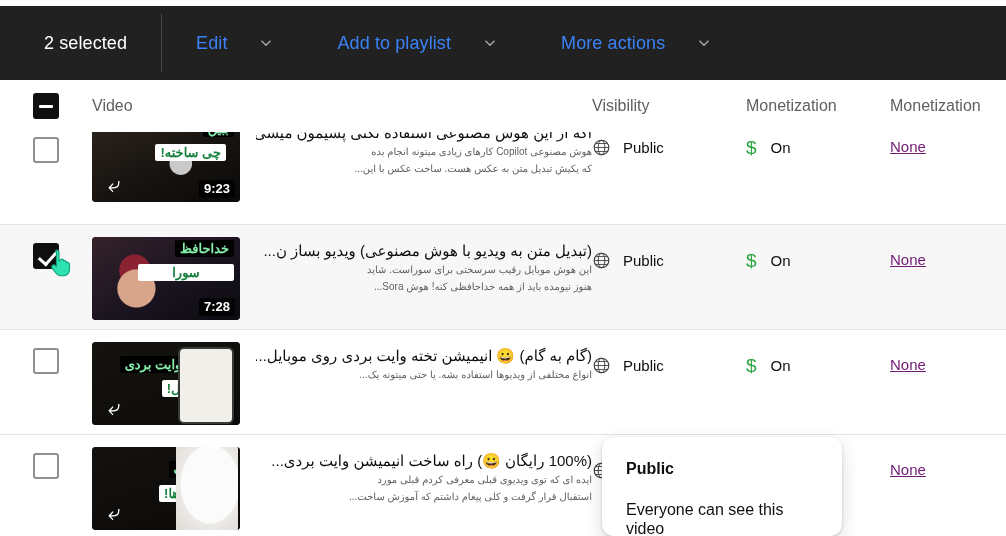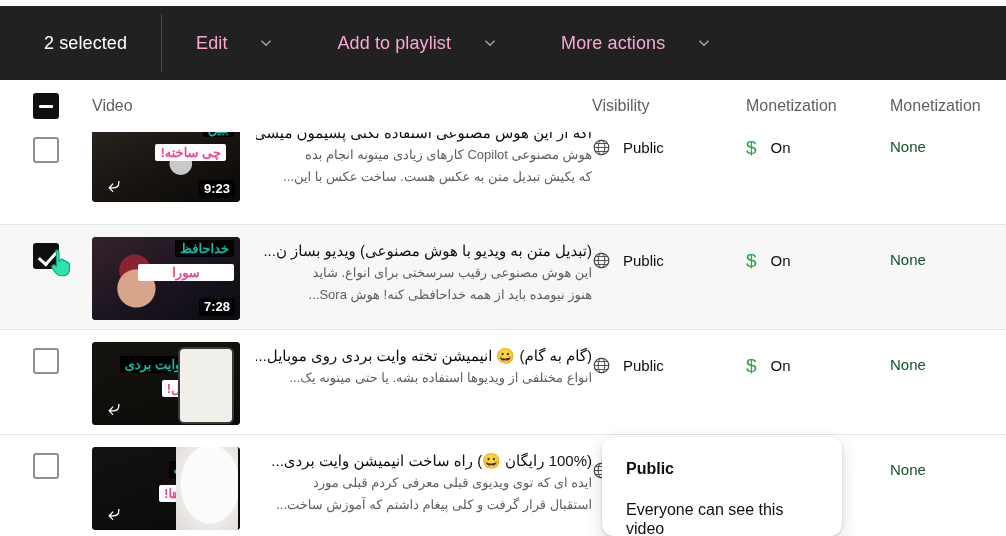--- a/index.html
+++ b/index.html
@@ -21,21 +21,21 @@
   }
   .sel-count{
     color:#ffffff; font-size:18px; padding-left:44px; padding-right:34px;
     white-space:nowrap; letter-spacing:.1px;
   }
   .sel-divider{ width:1px; height:58px; background:#4a4a4a; }
   .tb-btn{
     display:flex; align-items:center; gap:30px; height:74px;
     padding:0 28px 0 34px; cursor:pointer; white-space:nowrap;
   }
-  .tb-btn .lbl{ color:#f9a8d4; font-size:18px; letter-spacing:.1px; }
+  .tb-btn .lbl{ color:#3b82f6; font-size:18px; letter-spacing:.1px; }
   .chev{ width:18px; height:18px; flex:0 0 auto; }
   .chev svg{ display:block; }
 
   
   .table-head{
     position:absolute; left:0; top:80px; width:1006px; height:52px;
     background:#ffffff; display:flex; align-items:center;
   }
   .head-cb-cell{ width:92px; display:flex; justify-content:center; align-items:center; }
   .cb{
@@ -79,26 +79,26 @@
     width:148px; height:83px; border-radius:4px; flex:0 0 auto;
     position:relative; overflow:hidden; background:#101010;
   }
   .row.first .thumb{ height:80px; margin-top:-9px; }
   .thumb .dur{
     position:absolute; right:5px; bottom:4px;
     background:rgba(0,0,0,.78); color:#fff; font-size:13px; font-weight:bold;
     padding:1px 5px; border-radius:3px; line-height:1.25;
   }
   .thumb .tband{
-    position:absolute; right:0; left:auto; color:#14b8a6; font-weight:bold;
+    position:absolute; right:0; left:auto; color:#86efac; font-weight:bold;
     font-size:13px; padding:1px 5px; background:#000; border-radius:2px;
     white-space:nowrap; direction:rtl;
   }
   .thumb .tband2{
-    position:absolute; color:#ec4899; font-weight:bold; font-size:13px;
+    position:absolute; color:#15803d; font-weight:bold; font-size:13px;
     background:#fff; padding:1px 5px; border-radius:2px; white-space:nowrap; direction:rtl;
   }
   .thumb .arrow{
     position:absolute; left:16px; bottom:6px; color:#fff; font-size:22px; line-height:1;
     transform:scaleX(-1);
   }
   .thumb .face{
     position:absolute; inset:0;
     background:
       radial-gradient(circle at 62% 55%, rgba(255,255,255,.10), rgba(0,0,0,0) 60%),
@@ -128,35 +128,35 @@
       linear-gradient(155deg,#2b241d 0%,#171310 55%,#0a0908 100%);
   }
 
   .meta{ flex:1 1 auto; min-width:0; direction:rtl; text-align:right; padding-top:2px; }
   .row.first .meta{ padding-top:0; margin-top:-10px; }
   .v-title{
     color:#0f0f0f; font-size:15px; line-height:1.55; white-space:nowrap;
     overflow:hidden; text-overflow:clip;
   }
   .v-desc{
-    color:#606060; font-size:13px; line-height:1.65; white-space:nowrap;
+    color:#606060; font-size:10px; line-height:1.65; white-space:nowrap;
     overflow:hidden;
   }
 
   .vis-cell{ width:154px; display:flex; align-items:center; gap:12px; padding-top:14px; }
   .row.first .vis-cell{ padding-top:7px; }
   .globe{ width:19px; height:19px; flex:0 0 auto; }
   .vis-text{ color:#0f0f0f; font-size:15px; }
 
   .mon-cell{ width:144px; display:flex; align-items:center; gap:14px; padding-top:14px; }
   .row.first .mon-cell{ padding-top:7px; }
   .dollar{ color:#2ba640; font-size:19px; line-height:1; font-weight:400; }
   .mon-text{ color:#0f0f0f; font-size:15px; }
 
-  .res-cell{ width:116px; padding-top:14px; color:#14532d; font-size:15px; }
+  .res-cell{ width:116px; padding-top:14px; color:#701a75; font-size:15px;text-decoration:underline; }
   .row.first .res-cell{ padding-top:7px; }
 
   
   .tooltip-card{
     position:absolute; left:602px; top:437px; width:240px; height:99px;
     background:#ffffff; border-radius:12px;
     box-shadow:0 1px 3px rgba(0,0,0,.16), 0 6px 18px rgba(0,0,0,.14);
     padding:22px 24px 0 24px;
   }
   .tt-title{ color:#0f0f0f; font-size:16px; font-weight:bold; line-height:1.2; }
@@ -259,21 +259,21 @@
       </div>
       <div class="video-cell">
         <div class="thumb t-sora">
           <div class="face"></div>
           <div class="tband" style="top:3px;right:6px;">خداحافظ</div>
           <div class="tband2" style="top:27px;right:6px;width:96px;text-align:center;margin-left:12px;">سورا</div>
           <div class="dur">7:28</div>
         </div>
         <div class="meta">
           <div class="v-title">(تبدیل متن به ویدیو با هوش مصنوعی) ویدیو بساز ن...</div>
-          <div class="v-desc">این هوش مصنوعی رقیب سرسختی برای انواع. شاید</div>
+          <div class="v-desc">این هوش موبایل رقیب سرسختی برای سوراست. شاید</div>
           <div class="v-desc">هنوز نیومده باید از همه خداحافظی کنه! هوش Sora...</div>
         </div>
       </div>
       <div class="vis-cell">
         <span class="globe">
           <svg viewBox="0 0 24 24" width="19" height="19">
             <circle cx="12" cy="12" r="9.2" fill="none" stroke="#3c3c3c" stroke-width="1.4"></circle>
             <ellipse cx="12" cy="12" rx="4.2" ry="9.2" fill="none" stroke="#3c3c3c" stroke-width="1.2"></ellipse>
             <path d="M3 12h18M4.6 7h14.8M4.6 17h14.8" fill="none" stroke="#3c3c3c" stroke-width="1.1"></path>
           </svg>

